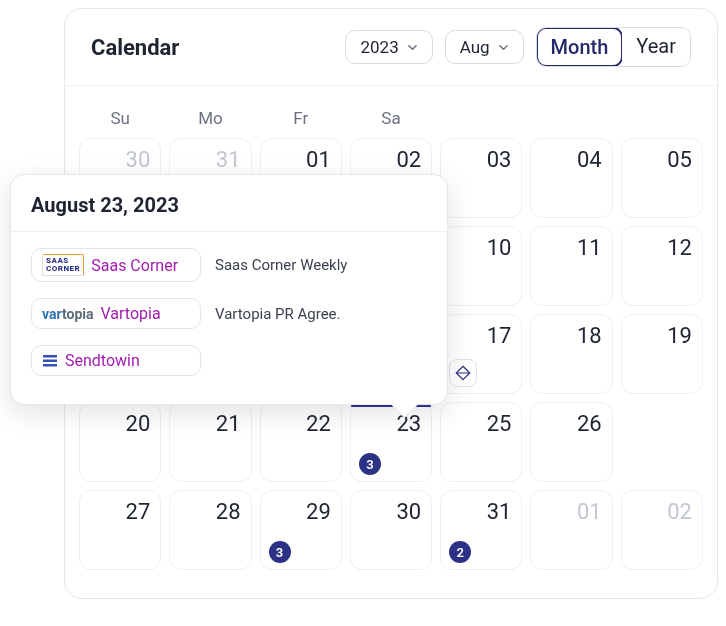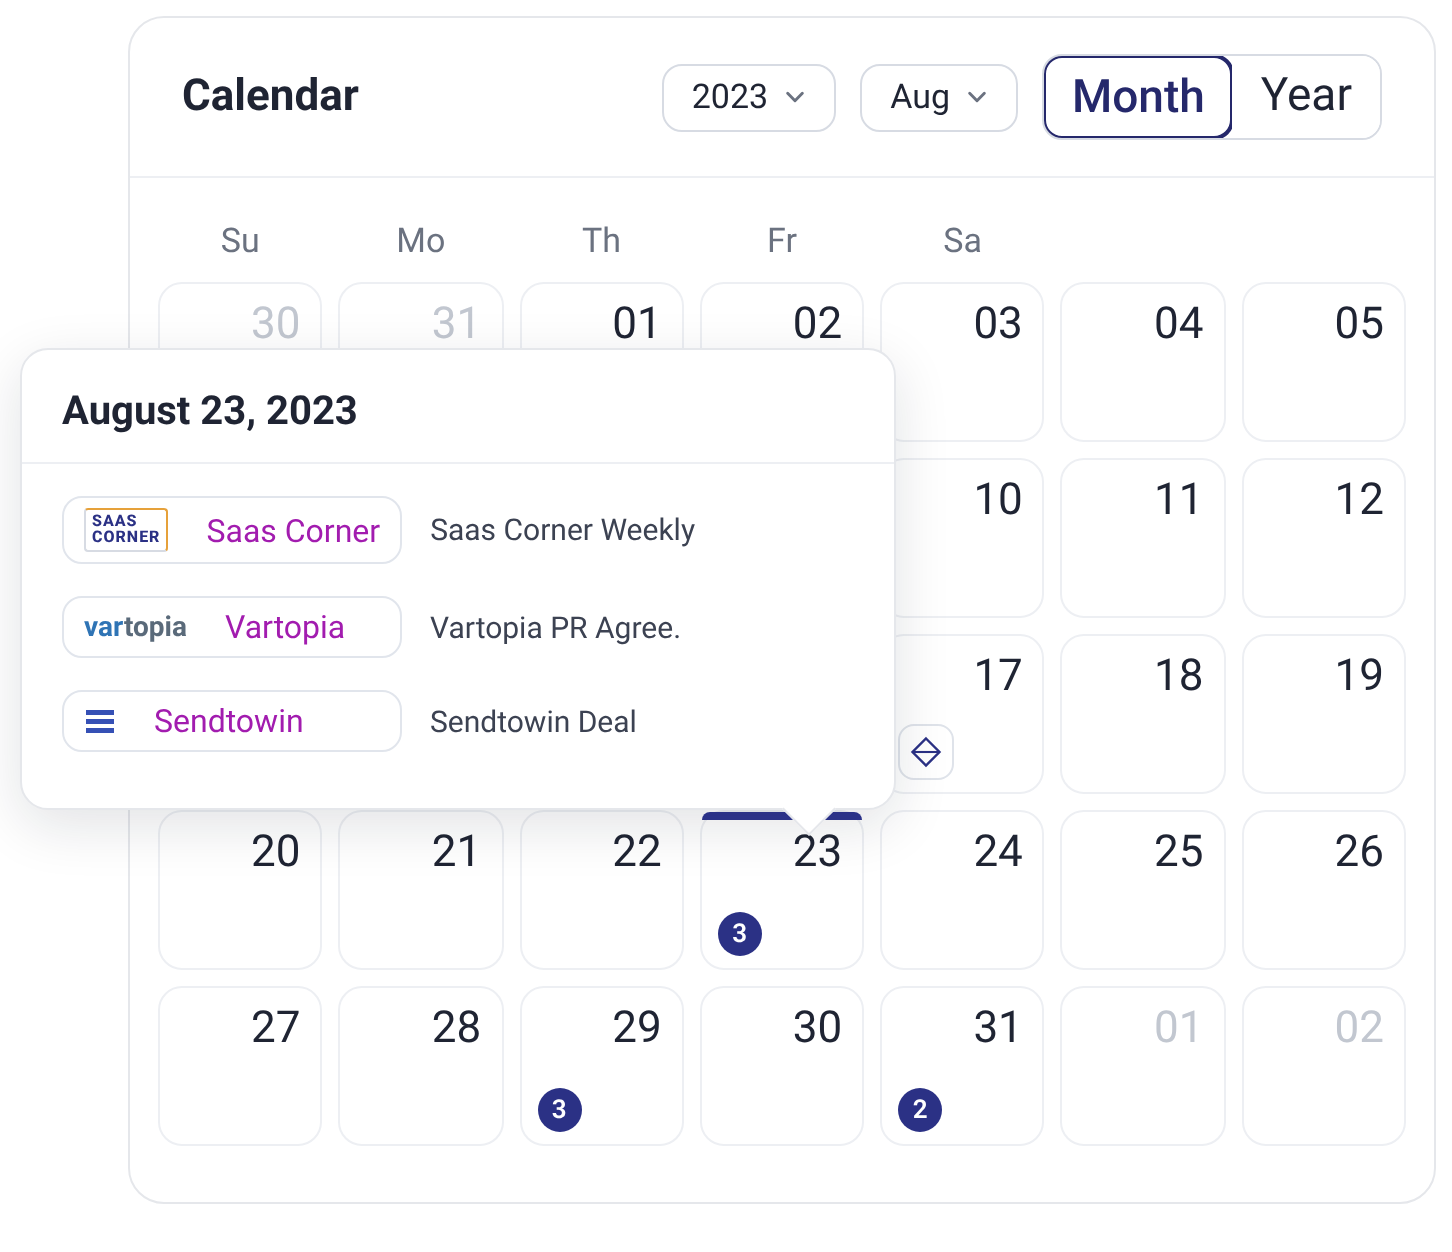--- a/index.html
+++ b/index.html
@@ -53,21 +53,21 @@
     }
     .chev svg { display: block; }
     .toggle {
       display: flex;
       border: 1px solid #d7dbe3;
       border-radius: 10px;
       overflow: hidden;
     }
     .toggle-opt {
       padding: 6px 14px;
-      font-size: 23px;
+      font-size: 20px;
       cursor: pointer;
       color: #1f2433;
       background: #fff;
     }
     .toggle-opt.active {
       border: 2px solid #25286b;
       color: #25286b;
       border-radius: 10px;
       margin: -1px;
       font-weight: 500;
@@ -173,21 +173,21 @@
     .pop-body { padding: 8px 20px 20px; }
     .pop-row {
       display: flex;
       align-items: center;
       gap: 14px;
       padding: 8px 0;
     }
     .chip {
       display: flex;
       align-items: center;
-      gap: 19px;
+      gap: 7px;
       border: 1px solid #e1e5ec;
       border-radius: 10px;
       padding: 5px 10px;
       min-width: 170px;
     }
     .chip-label {
       font-size: 16px;
       color: #a21caf;
     }
     .pop-detail {
@@ -249,21 +249,20 @@
         <div class="toggle-opt active">Month</div>
         <div class="toggle-opt">Year</div>
       </div>
     </div>
   </div>
 
   <div class="grid">
     <div class="dow-row" id="dow-row">
         <div class="dow">Su</div>
         <div class="dow">Mo</div>
-        <div class="dow">Th</div>
         <div class="dow">Fr</div>
         <div class="dow">Sa</div>
       </div>
     <div id="weeks-container">
         <div class="day-row">
           <div class="day-cell muted">
             <div class="day-num">30</div>
           </div>
           <div class="day-cell muted">
             <div class="day-num">31</div>
@@ -343,23 +342,20 @@
           <div class="day-cell">
             <div class="day-num">21</div>
           </div>
           <div class="day-cell">
             <div class="day-num">22</div>
           </div>
           <div class="day-cell">
             <div class="selected-bar"></div>
             <div class="day-num">23</div>
             <div class="badge">3</div>
-          </div>
-          <div class="day-cell">
-            <div class="day-num">24</div>
           </div>
           <div class="day-cell">
             <div class="day-num">25</div>
           </div>
           <div class="day-cell">
             <div class="day-num">26</div>
           </div>
         </div>
         <div class="day-row">
           <div class="day-cell">
@@ -411,16 +407,15 @@
         <div class="chip">
           <span class="brand-stw">
             <svg viewBox="0 0 16 14" width="16" height="14">
               <rect x="1" y="1" width="14" height="2.5" fill="#3550b5"></rect>
               <rect x="1" y="5.5" width="14" height="2.5" fill="#3550b5"></rect>
               <rect x="1" y="10" width="14" height="2.5" fill="#3550b5"></rect>
             </svg>
           </span>
           <span class="chip-label">Sendtowin</span>
         </div>
-        <div class="pop-detail">Sendtowin Deal</div>
       </div>
     </div>
 </div>
 
 </body></html>

